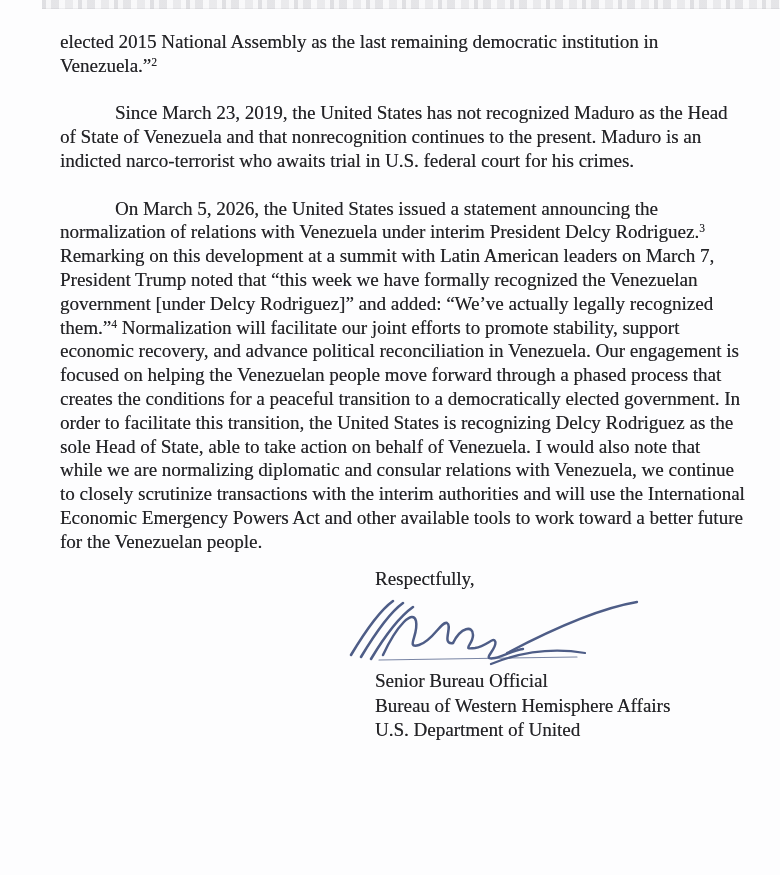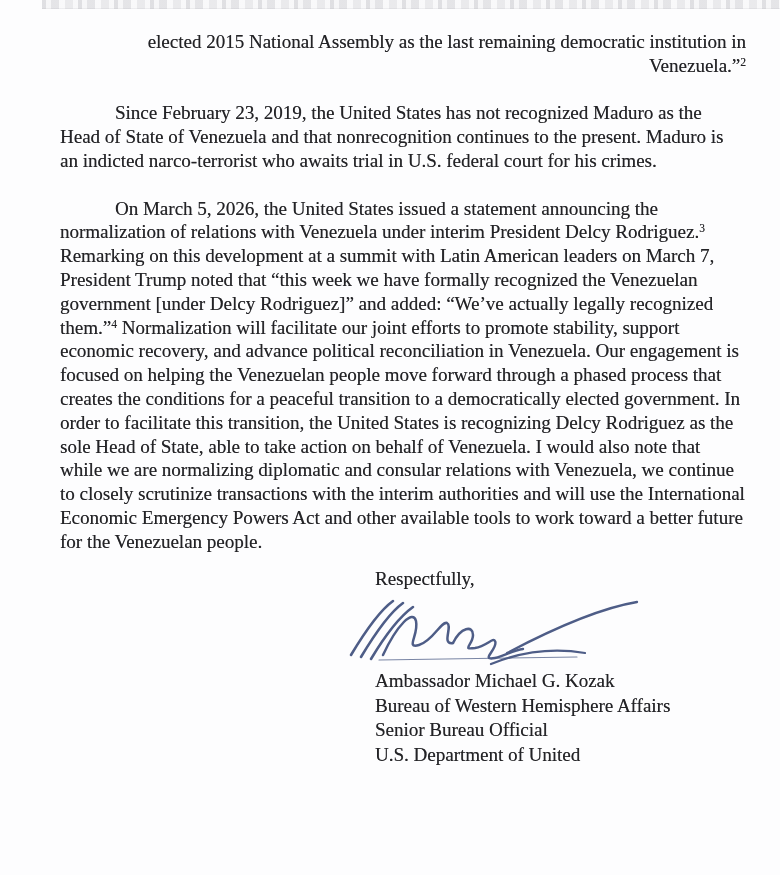--- a/index.html
+++ b/index.html
@@ -40,21 +40,21 @@
     width:686px;
     font-size:19px;
     line-height:23.8px;
     text-align:left;
     text-shadow:0.2px 0.2px 0.3px rgba(30,30,34,0.55);
   }
   .para{
     margin:0 0 23.8px 0;
     text-indent:55px;
   }
-  .para.no-indent{text-indent:0;text-align:right;}
+  .para.no-indent{text-indent:0;}
   sup.fn{
     font-size:11.5px;
     line-height:0;
     vertical-align:6px;
   }
   .closing{
     margin-left:315px;
     margin-top:-10px;
   }
   .salutation{
@@ -79,21 +79,21 @@
 <body>
 
 <div class="page">
 
   <div class="scan-edge"></div>
 
   <div class="content">
 
     <p class="para no-indent"><span>elected 2015 National Assembly as the last remaining democratic institution in Venezuela.”</span><sup class="fn">2</sup></p>
 
-    <p class="para"><span>Since February 23, 2019, the United States has not recognized Maduro as the Head of State of Venezuela and that nonrecognition continues to the present. Maduro is an indicted narco-terrorist who awaits trial in U.S. federal court for his crimes.</span></p>
+    <p class="para"><span>Since March 23, 2019, the United States has not recognized Maduro as the Head of State of Venezuela and that nonrecognition continues to the present. Maduro is an indicted narco-terrorist who awaits trial in U.S. federal court for his crimes.</span></p>
 
     <p class="para"><span>On March 5, 2026, the United States issued a statement announcing the normalization of relations with Venezuela under interim President Delcy Rodriguez.</span><sup class="fn">3</sup><span> Remarking on this development at a summit with Latin American leaders on March 7, President Trump noted that “this week we have formally recognized the Venezuelan government [under Delcy Rodriguez]” and added: “We’ve actually legally recognized them.”</span><sup class="fn">4</sup><span> Normalization will facilitate our joint efforts to promote stability, support economic recovery, and advance political reconciliation in Venezuela. Our engagement is focused on helping the Venezuelan people move forward through a phased process that creates the conditions for a peaceful transition to a democratically elected government. In order to facilitate this transition, the United States is recognizing Delcy Rodriguez as the sole Head of State, able to take action on behalf of Venezuela. I would also note that while we are normalizing diplomatic and consular relations with Venezuela, we continue to closely scrutinize transactions with the interim authorities and will use the International Economic Emergency Powers Act and other available tools to work toward a better future for the Venezuelan people.</span></p>
 
 
     <div class="closing">
       <div class="salutation">Respectfully,</div>
 
       <svg class="signature" width="312" height="74" viewBox="0 0 312 74" xmlns="http://www.w3.org/2000/svg">
 
         <path class="sig-stroke" stroke-width="2.6" d="M10,62 C22,42 38,18 52,8"></path>
@@ -105,21 +105,20 @@
         <path class="sig-stroke" stroke-width="2.5" d="M112,50 C120,34 132,32 132,42 C132,52 120,57 134,55 C146,53 152,44 154,48 C158,55 138,68 154,65 C164,63 172,57 182,56"></path>
 
         <path class="sig-stroke" stroke-width="2.3" d="M166,60 C204,40 254,16 296,9"></path>
 
         <path class="sig-stroke" stroke-width="2.2" d="M150,71 C182,58 214,55 244,60"></path>
 
         <path class="sig-stroke" stroke-width="1.1" opacity="0.75" d="M38,67 L236,64"></path>
       </svg>
 
       <div class="signer">
-        <div>Ambassador Michael G. Kozak</div>
+        <div>Senior Bureau Official</div>
         <div>Bureau of Western Hemisphere Affairs</div>
-        <div>Senior Bureau Official</div>
         <div>U.S. Department of United</div>
       </div>
     </div>
 
   </div>
 </div>
 
 </body></html>

